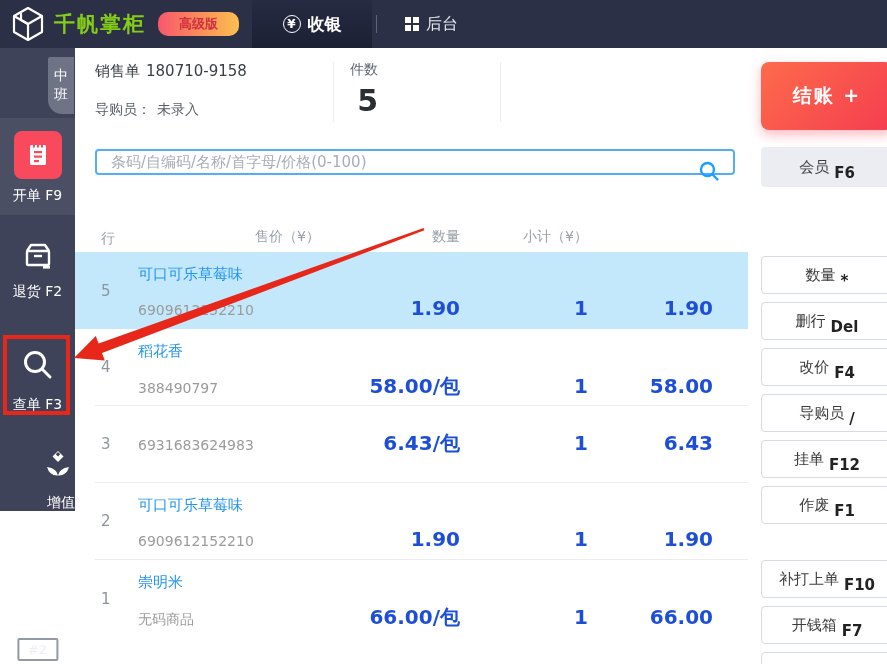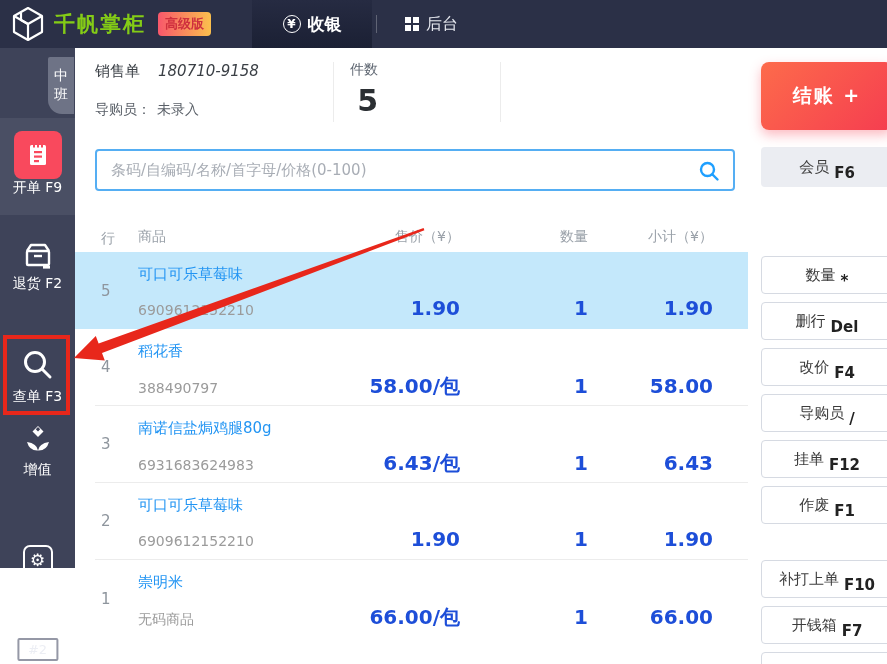--- a/index.html
+++ b/index.html
@@ -6,67 +6,67 @@
   html,body { width:887px; height:664px; overflow:hidden; background:#fff;
               font-family:"DejaVu Sans","Liberation Sans",sans-serif; }
   .app { position:relative; width:887px; height:664px; overflow:hidden; }
 
   
   .topbar { position:absolute; left:0; top:0; width:887px; height:48px; background:#2b3047; z-index:5; }
   .brand { position:absolute; left:10px; top:0; height:48px; display:flex; align-items:center; }
   .brand-logo { margin-right:8px; }
   .brand-name { color:#84cc16; font-size:21px; font-weight:bold; letter-spacing:2px; }
   .badge { margin-left:12px; background:linear-gradient(90deg,#f8576b,#fbc04d); color:#cf2f3e;
-           font-size:13px; font-weight:bold; padding:3px 7px; border-radius:4px; }
+           font-size:13px; font-weight:bold; padding:3px 21px; border-radius:10px; }
   .topnav { position:absolute; left:252px; top:0; height:48px; display:flex; align-items:center; }
   .ttab { height:48px; display:flex; align-items:center; justify-content:center; color:#e6e8ef;
           font-size:16px; cursor:pointer; }
   .ttab.active { width:120px; background:linear-gradient(180deg,#262b42,#1b2034); color:#fff;
                  font-size:17px; font-weight:bold; }
   .ttab.plain { padding:0 24px; }
   .yen-icon { display:inline-flex; align-items:center; justify-content:center; width:18px; height:18px;
               border:1.5px solid #fff; border-radius:50%; font-size:12px; font-weight:bold; margin-right:7px; }
   .grid-icon { display:inline-flex; margin-right:7px; }
   .tdivider { width:1px; height:18px; background:rgba(255,255,255,.25); margin:0 4px; }
 
   
-  .sidebar { position:absolute; left:0; top:48px; width:75px; height:520px; background:#3e4359; z-index:4; }
+  .sidebar { position:absolute; left:0; top:48px; width:75px; height:463px; background:#3e4359; z-index:4; }
   .shift-tab { position:absolute; top:9px; right:1px; width:26px; height:57px; background:#6e7386;
                color:#fff; font-size:14px; line-height:19px; padding-top:9px; text-align:center;
                word-break:break-all; border-radius:2px 0 0 14px; cursor:pointer; }
   .side-item { position:absolute; left:0; width:75px; text-align:center; cursor:pointer; }
-  .side-label { color:#fff; font-size:14px; }
+  .side-label { color:#fff; font-size:14px; margin-top:8px; }
   .item-open { top:70px; height:97px; background:#4a4f64; padding-top:13px; }
   .icon-box { width:48px; height:48px; margin:0 auto; background:#f9495d; border-radius:8px;
               display:flex; align-items:center; justify-content:center; }
   .item-refund { top:193px; }
   .item-query { top:298px; }
-  .item-value { top:375px; }
+  .item-value { top:400px;text-align:right; }
   .item-settings { top:497px; }
   .gear-frame { display:inline-flex; align-items:center; justify-content:center; width:30px; height:30px;
                 border:2px solid #fff; border-radius:7px; color:#fff; font-size:17px; }
   .station { position:absolute; top:590px; left:50%; transform:translateX(-50%);
              border:2px solid #9598a6; background:rgba(255,255,255,.10); color:#eceef4;
              font-size:13px; padding:2px 9px; border-radius:2px; }
 
   
   .main { position:absolute; left:75px; top:48px; width:686px; height:616px; background:#fff; }
   .sale-line { position:absolute; left:20px; top:14px; font-size:15px; color:#3a3f45; }
-  .sale-line .num { margin-left:18px;font-style:italic; }
+  .sale-line .num { margin-left:6px; }
   .guide-line { position:absolute; left:20px; top:53px; font-size:14px; color:#5a6068; }
   .guide-line .val { margin-left:6px; }
   .vdiv { position:absolute; top:14px; width:1px; height:60px; background:#ececec; }
   .d1 { left:258px; } .d2 { left:425px; }
   .stat { position:absolute; top:13px; }
   .s1 { left:275px;text-align:right; } .s2 { left:442px; }
   .slab { font-size:14px; color:#5d6570; }
   .sval { font-size:30px; font-weight:bold; color:#2b2f33; margin-top:4px; }
   .s2 .sval { font-size:33px; }
 
-  .searchbox { position:absolute; left:20px; top:101px; width:640px; height:42px;
+  .searchbox { position:absolute; left:20px; top:101px; width:640px; height:26px;
                border:2px solid #55aef3; border-radius:4px; background:#fff; }
   .searchbox input { position:absolute; left:0; top:0; width:100%; height:100%; border:none; outline:none;
                      padding:0 46px 0 14px; font-size:15px; color:#333; background:transparent;
                      font-family:"DejaVu Sans","Liberation Sans",sans-serif; }
   .searchbox input::placeholder { color:#a8adb5; opacity:1; }
   .search-glyph { position:absolute; right:13px; top:9px; }
 
   
   .table { position:absolute; left:20px; top:180px; width:653px; }
   .trow { position:relative; height:77px; padding:12px 35px 0 43px; }
@@ -224,21 +224,20 @@
       <svg class="search-glyph" width="22" height="22" viewBox="0 0 22 22">
         <circle cx="9.5" cy="9.5" r="6.5" fill="none" stroke="#1e9fff" stroke-width="2.4"></circle>
         <line x1="14.5" y1="14.5" x2="19.5" y2="19.5" stroke="#1e9fff" stroke-width="2.4" stroke-linecap="round"></line>
       </svg>
     </div>
 
     <div class="table">
       <div class="trow thead">
         <div class="no">行</div>
         <div class="line2">
-          <div class="code">商品</div>
           <div class="price">售价（¥）</div>
           <div class="qty">数量</div>
           <div class="sub">小计（¥）</div>
         </div>
       </div>
 
       <div class="trow hl">
         <div class="no">5</div>
         <div class="pname">可口可乐草莓味</div>
         <div class="line2">
@@ -255,21 +254,20 @@
         <div class="line2">
           <div class="code">388490797</div>
           <div class="price">58.00/包</div>
           <div class="qty">1</div>
           <div class="sub">58.00</div>
         </div>
       </div>
 
       <div class="trow b">
         <div class="no">3</div>
-        <div class="pname">南诺信盐焗鸡腿80g</div>
         <div class="line2">
           <div class="code">6931683624983</div>
           <div class="price">6.43/包</div>
           <div class="qty">1</div>
           <div class="sub">6.43</div>
         </div>
       </div>
 
       <div class="trow b">
         <div class="no">2</div>

